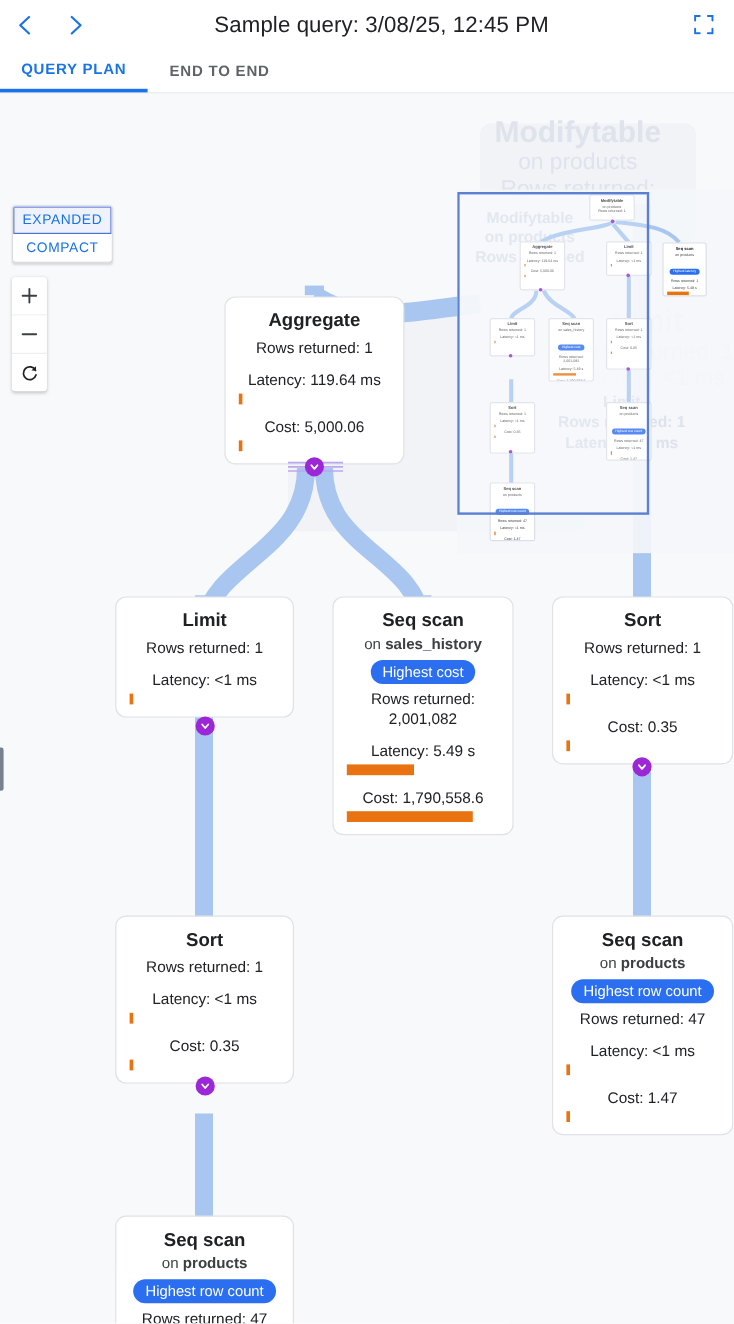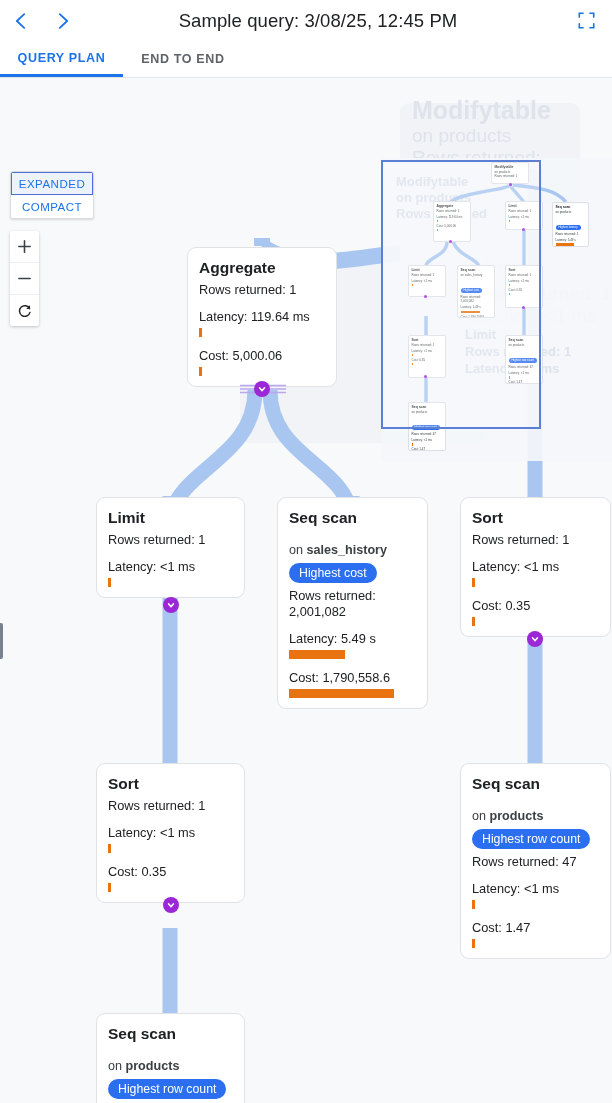--- a/index.html
+++ b/index.html
@@ -35,21 +35,21 @@
     height:36px;display:flex;align-items:center;justify-content:center;
     font-size:12.5px;font-weight:bold;letter-spacing:.65px;color:#5f6368;
     cursor:pointer;box-sizing:border-box;
   }
   .tab.tab-0{width:123px;}
   .tab.tab-1{width:120px;text-align:center;}
   .tab.active{color:#1a73e8;border-bottom:3px solid #1a73e8;}
   
   #canvas{
     position:absolute;left:0;top:78px;width:612px;height:1025px;
-    background:#f8f9fb;overflow:hidden;
+    background:#f8f9fb;overflow:hidden;text-align:center;
   }
   #edges{position:absolute;left:0;top:0;width:612px;height:1025px;}
   
   .ghost{position:absolute;color:#dfe3ec;font-weight:bold;white-space:nowrap;pointer-events:none;}
   .ghost .g-title{font-size:25px;}
   .ghost .g-sub{font-size:19px;font-weight:normal;}
   .ghost-card{
     position:absolute;background:#f2f3f7;border-radius:9px;pointer-events:none;
   }
   
@@ -78,21 +78,21 @@
   #drawer-handle{
     position:absolute;left:0;top:545px;width:3px;height:36px;
     background:#78828f;border-radius:0 2px 2px 0;z-index:6;cursor:pointer;
   }
   
   .node{
     position:absolute;background:#fff;border:1px solid #e0e2e6;border-radius:9px;
     box-sizing:border-box;padding:11px 11px 10px 11px;z-index:4;
   }
   .n-title{font-size:15.5px;font-weight:bold;color:#202124;line-height:18px;}
-  .n-on{font-size:12.6px;color:#3c4043;line-height:18px;margin-top:14px;}
+  .n-on{font-size:12.6px;color:#3c4043;line-height:18px;margin-top:1px;}
   .n-on b{font-weight:bold;}
   .badge{
     display:inline-block;background:#2b6ff0;color:#fff;border-radius:11px;
     font-size:12.3px;line-height:16px;padding:2px 10px;margin-top:4px;white-space:nowrap;
   }
   .n-row{font-size:12.8px;color:#202124;line-height:16px;margin-top:5px;}
   .bar{height:9px;background:#ea7311;margin-top:3px;border-radius:0;}
   .bar.tiny{width:3px;}
   .gap{height:6px;}
   

